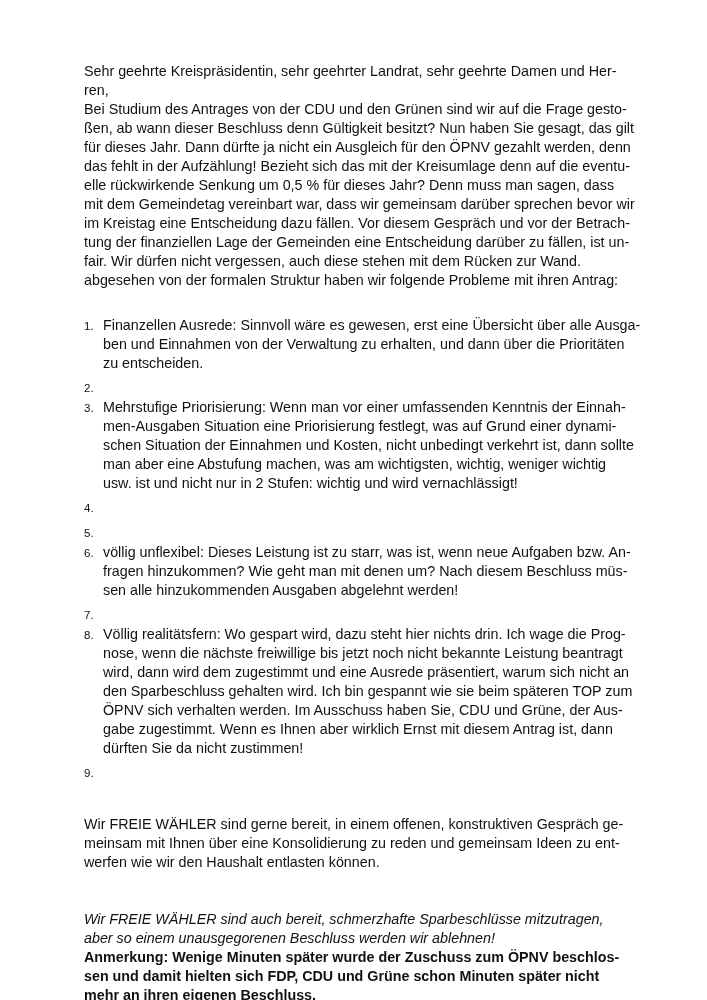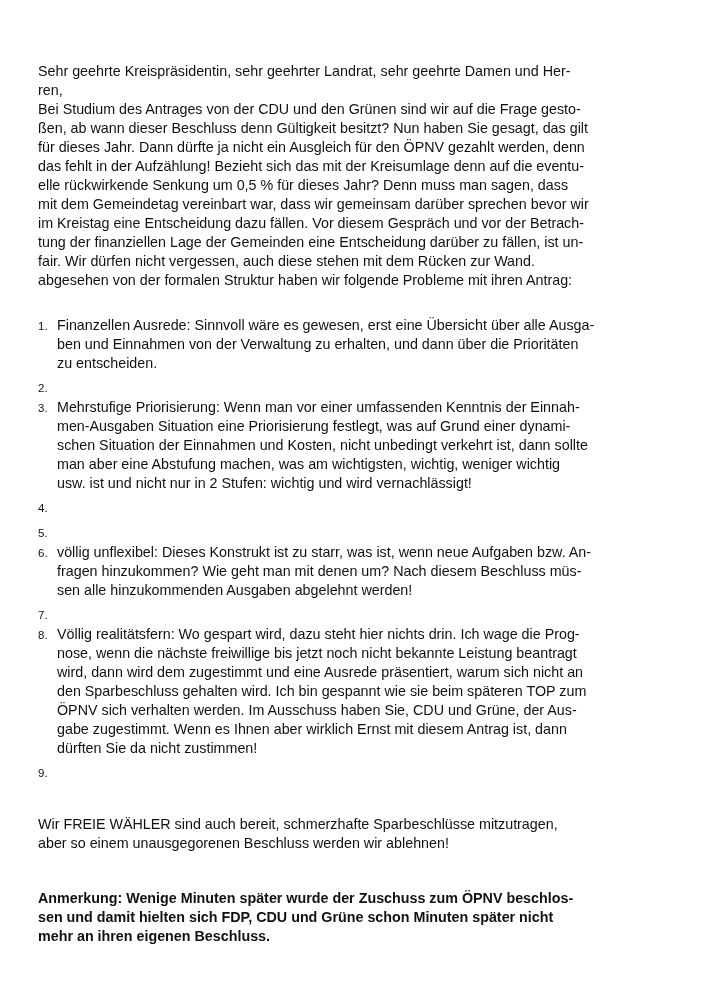--- a/index.html
+++ b/index.html
@@ -6,21 +6,21 @@
     margin: 0;
     padding: 0;
     background: #ffffff;
   }
   .page {
     position: relative;
     width: 707px;
     height: 1000px;
     background: #ffffff;
     box-sizing: border-box;
-    padding: 62px 56px 40px 38px;
+    padding: 62px 56px 40px 84px;
     font-family: "Liberation Sans", "DejaVu Sans", sans-serif;
     font-size: 14.3px;
     line-height: 19px;
     color: #111111;
     overflow: hidden;
   }
   .para {
     white-space: pre-line;
     margin: 0;
     width: 582px;
@@ -43,21 +43,21 @@
   }
   .doc-list-item .txt {
     flex: 1 1 auto;
     white-space: pre-line;
     min-height: 19px;
   }
   .closing-1 {
     margin-bottom: 38px;
   }
   .closing-2 {
-    margin-bottom: 36px;
+    font-style: italic;
   }
   .note {
     font-weight: bold;
   }
 </style>
 </head>
 <body>
 
 <div class="page">
 
@@ -102,21 +102,21 @@
       <span class="txt"></span>
     </div>
 
     <div class="doc-list-item">
       <span class="num">5.</span>
       <span class="txt"></span>
     </div>
 
     <div class="doc-list-item">
       <span class="num">6.</span>
-      <span class="txt">völlig unflexibel: Dieses Konstrukt ist zu starr, was ist, wenn neue Aufgaben bzw. An-
+      <span class="txt">völlig unflexibel: Dieses Leistung ist zu starr, was ist, wenn neue Aufgaben bzw. An-
 fragen hinzukommen? Wie geht man mit denen um? Nach diesem Beschluss müs-
 sen alle hinzukommenden Ausgaben abgelehnt werden!</span>
     </div>
 
     <div class="doc-list-item">
       <span class="num">7.</span>
       <span class="txt"></span>
     </div>
 
     <div class="doc-list-item">
@@ -130,20 +130,23 @@
 dürften Sie da nicht zustimmen!</span>
     </div>
 
     <div class="doc-list-item">
       <span class="num">9.</span>
       <span class="txt"></span>
     </div>
 
   </div>
 
+  <p class="para closing-1">Wir FREIE WÄHLER sind gerne bereit, in einem offenen, konstruktiven Gespräch ge-
+meinsam mit Ihnen über eine Konsolidierung zu reden und gemeinsam Ideen zu ent-
+werfen wie wir den Haushalt entlasten können.</p>
 
   <p class="para closing-2">Wir FREIE WÄHLER sind auch bereit, schmerzhafte Sparbeschlüsse mitzutragen,
 aber so einem unausgegorenen Beschluss werden wir ablehnen!</p>
 
   <p class="para note">Anmerkung: Wenige Minuten später wurde der Zuschuss zum ÖPNV beschlos-
 sen und damit hielten sich FDP, CDU und Grüne schon Minuten später nicht
 mehr an ihren eigenen Beschluss.</p>
 
 </div>
 

